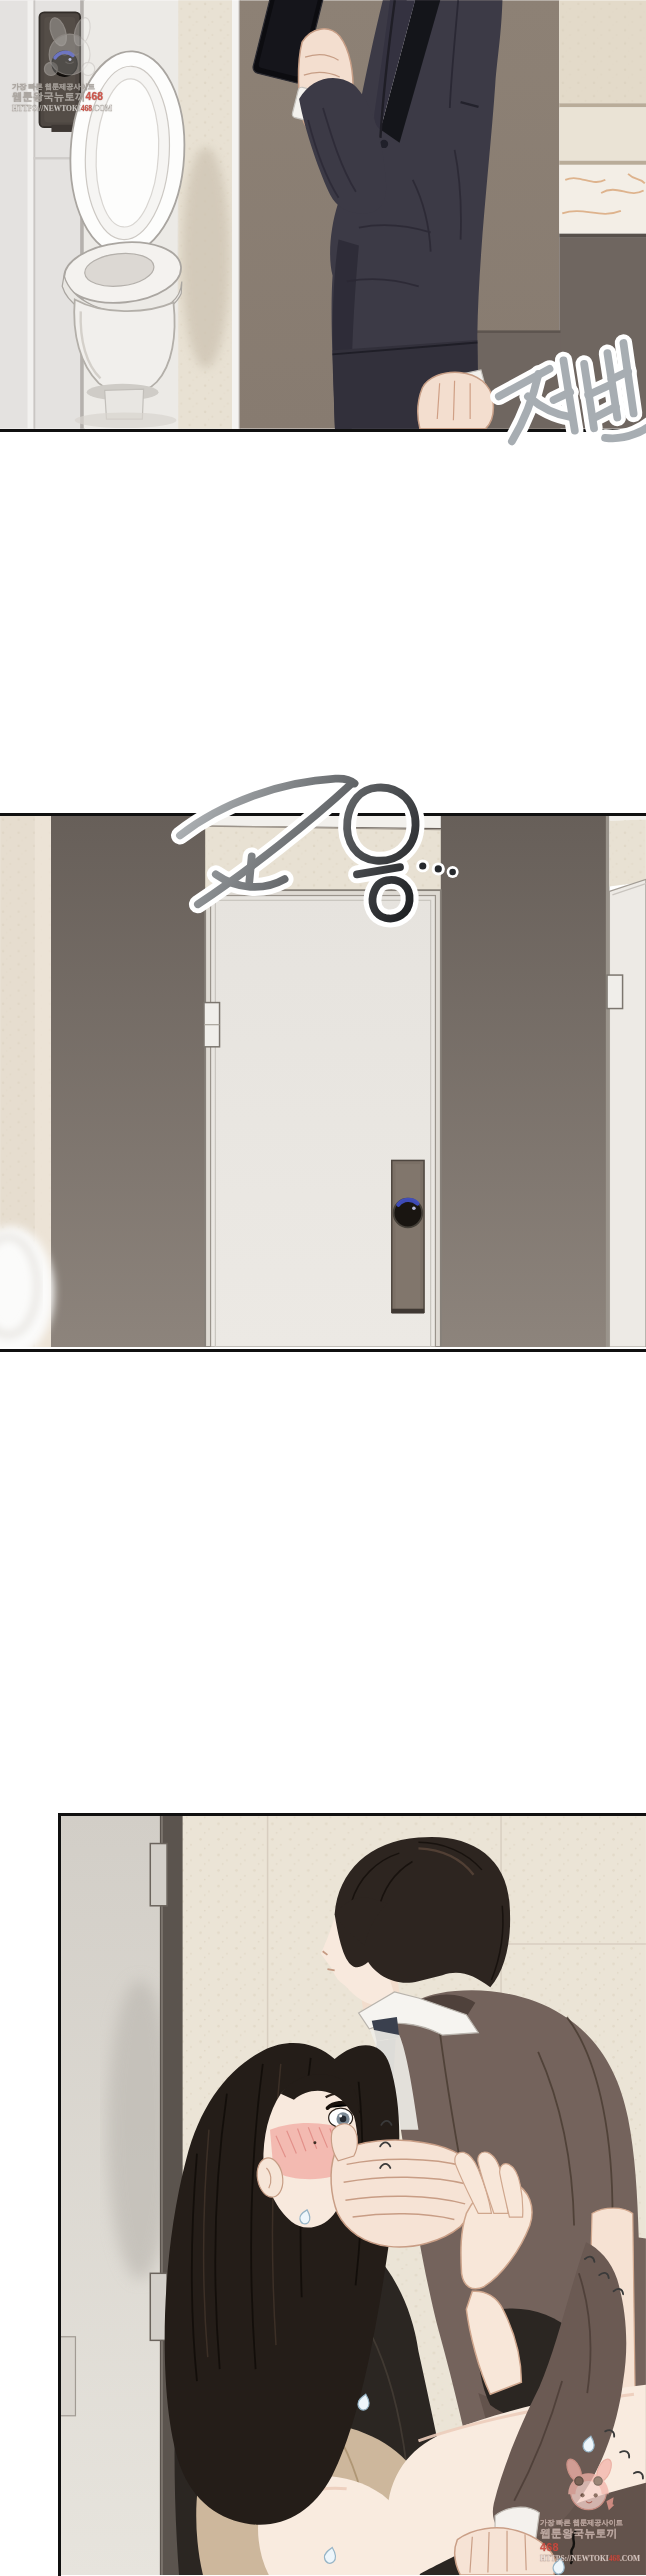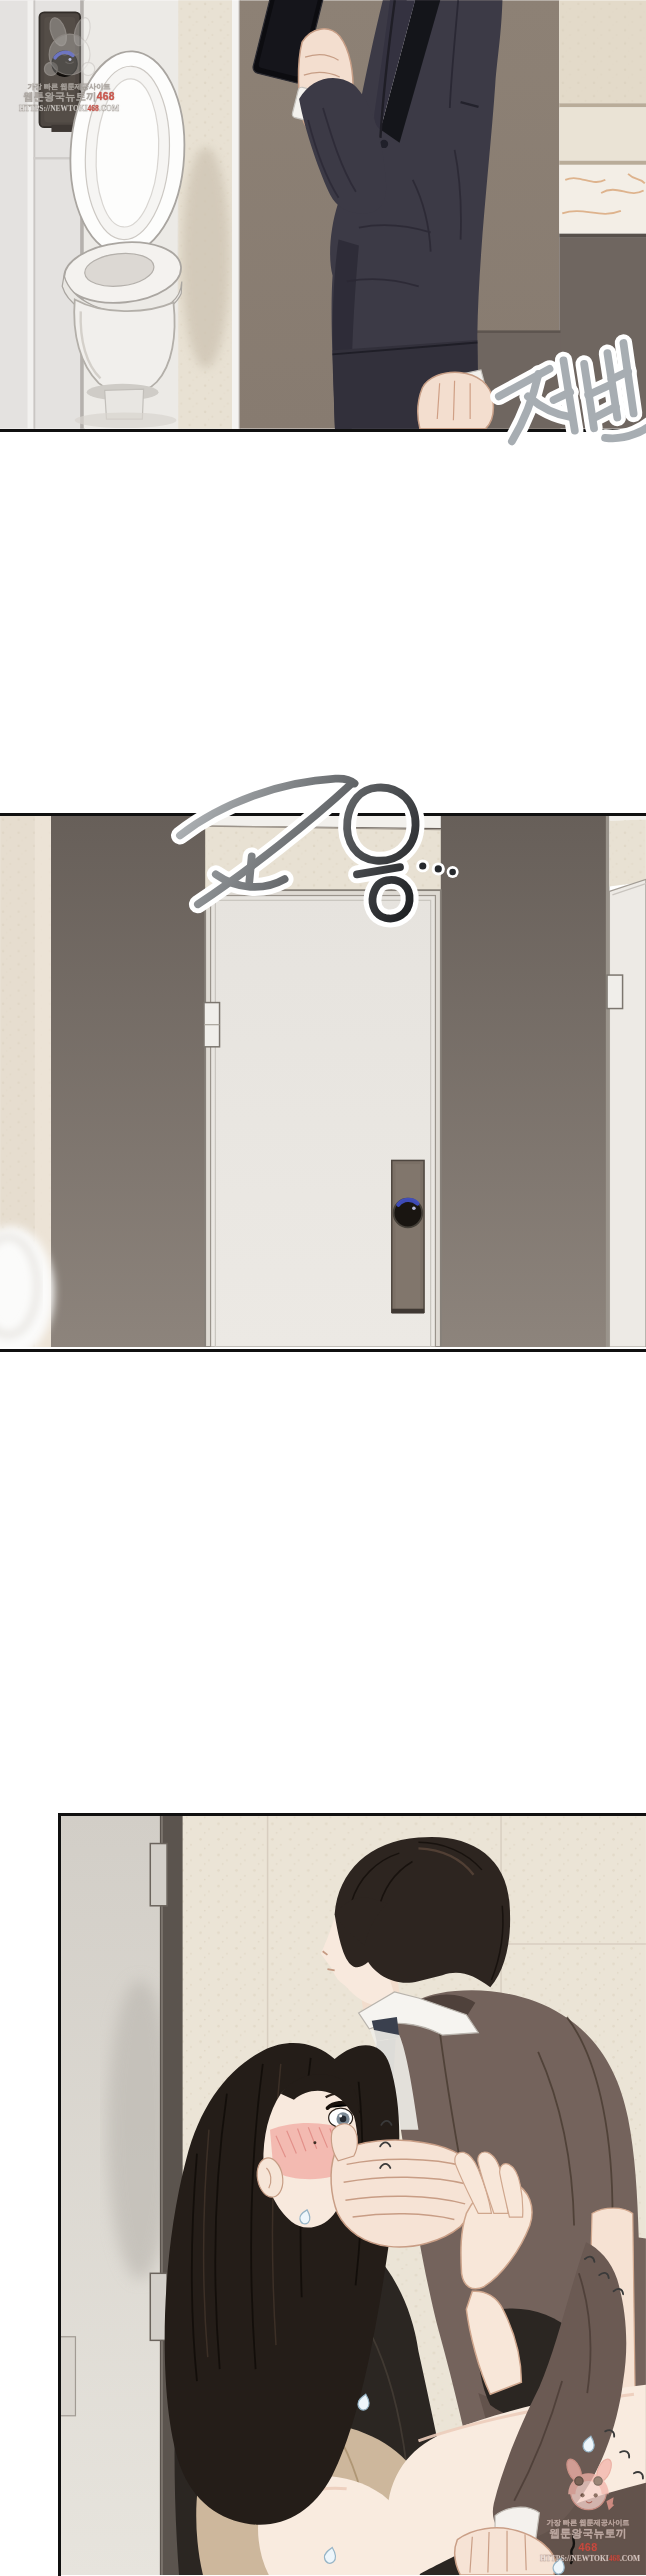--- a/index.html
+++ b/index.html
@@ -7,21 +7,21 @@
         font-family:"Liberation Sans",sans-serif;}
   .panel{position:absolute;box-sizing:border-box;z-index:1;background:#fff;}
   .p1{left:0;top:0;width:646px;height:432px;border-bottom:3.6px solid #101010;}
   .p2{left:0;top:813px;width:646px;height:539px;border-top:3.6px solid #101010;border-bottom:3.6px solid #101010;}
   .p3{left:58px;top:1813px;width:588px;height:763px;border-top:3.6px solid #101010;border-left:3.6px solid #101010;}
   .panel svg{display:block;}
   .sfx{position:absolute;z-index:20;}
   .sfx-1{left:446px;top:326px;width:201px;height:162px;margin-left:37px;}
   .sfx-2{left:168px;top:758px;width:293px;height:198px;}
   .sr{position:absolute;left:0;top:0;color:transparent;font-size:24px;pointer-events:none;}
-  .wm{position:absolute;z-index:30;text-align:center;line-height:1.25;font-weight:bold;}
+  .wm{position:absolute;z-index:30;text-align:left;line-height:1.25;font-weight:bold;}
   .wm-tl{left:12px;top:15.6px;width:114px;color:rgba(243,241,238,.85);
          -webkit-text-stroke:0.4px rgba(122,115,108,.55);text-shadow:0 0 1.8px rgba(120,112,104,.30);}
   .wm-br{left:540px;top:2457px;width:96px;color:rgba(251,247,244,.82);
          -webkit-text-stroke:0.4px rgba(150,118,108,.5);text-shadow:0 0 1.8px rgba(140,105,95,.3);}
   .wm .l1{font-size:7.2px;}
   .wm .l2{font-size:10.2px;letter-spacing:0.3px;}
   .wm-br .l2{font-size:10.8px;}
   .wm .l3{font-size:7.5px;font-family:Liberation Serif, serif;}
   .wm .red{color:rgba(212,78,66,.9);-webkit-text-stroke:0.4px rgba(160,50,40,.5);}
   .wm .mascot{display:block;margin:0 auto 1.2px auto;}

